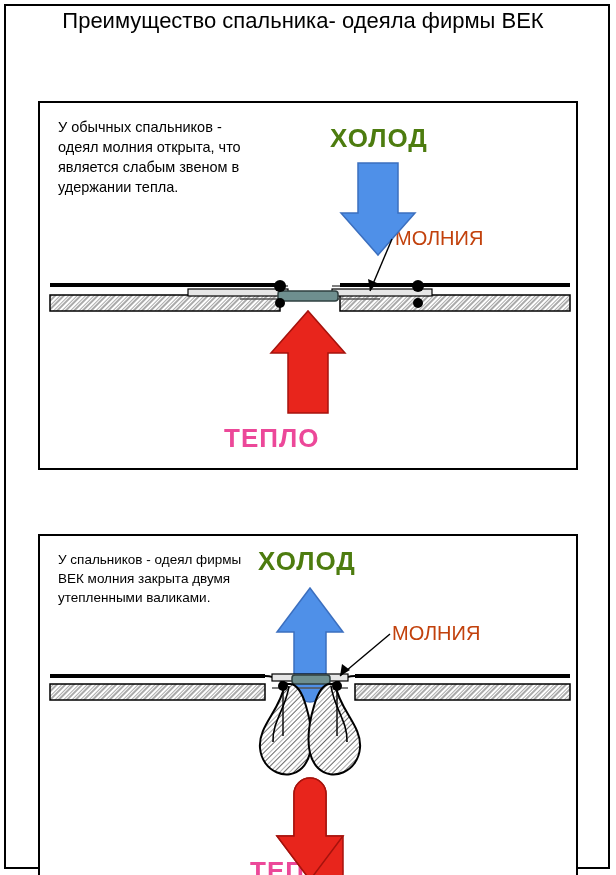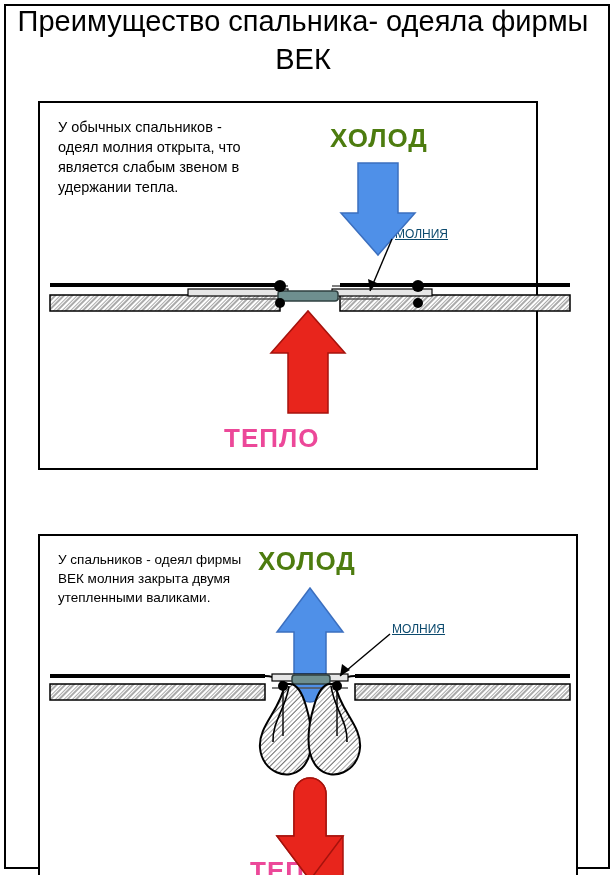--- a/index.html
+++ b/index.html
@@ -22,35 +22,35 @@
     height: 865px;
     border: 2px solid #000000;
     box-sizing: border-box;
   }
   .title {
     position: absolute;
     left: 0;
     top: 2px;
     width: 606px;
     text-align: center;
-    font-size: 29px;
+    font-size: 22px;
     line-height: 38px;
     color: #000000;
     letter-spacing: 0px;
   }
   .panel {
     position: absolute;
     border: 2px solid #000000;
     box-sizing: border-box;
     background: #ffffff;
   }
   #panel-top {
     left: 38px;
     top: 101px;
-    width: 500px;
+    width: 540px;
     height: 369px;
   }
   #panel-bottom {
     left: 38px;
     top: 489px;
     width: 540px;
     height: 366px;
     margin-top: 45px;
   }
   .caption {
@@ -81,24 +81,23 @@
   }
   .label-warm {
     position: absolute;
     color: #ec4899;
     font-weight: bold;
     font-size: 26px;
     letter-spacing: 1px;
   }
   .label-zipper {
     position: absolute;
-    color: #0c4a6e;
-    font-size: 12px;
+    color: #c2410c;
+    font-size: 20px;
     font-weight: normal;
-    text-decoration: underline;
   }
   svg { display: block; }
   .svg-layer {
     position: absolute;
     left: 0;
     top: 0;
     pointer-events: none;
   }
 </style>
 </head>

